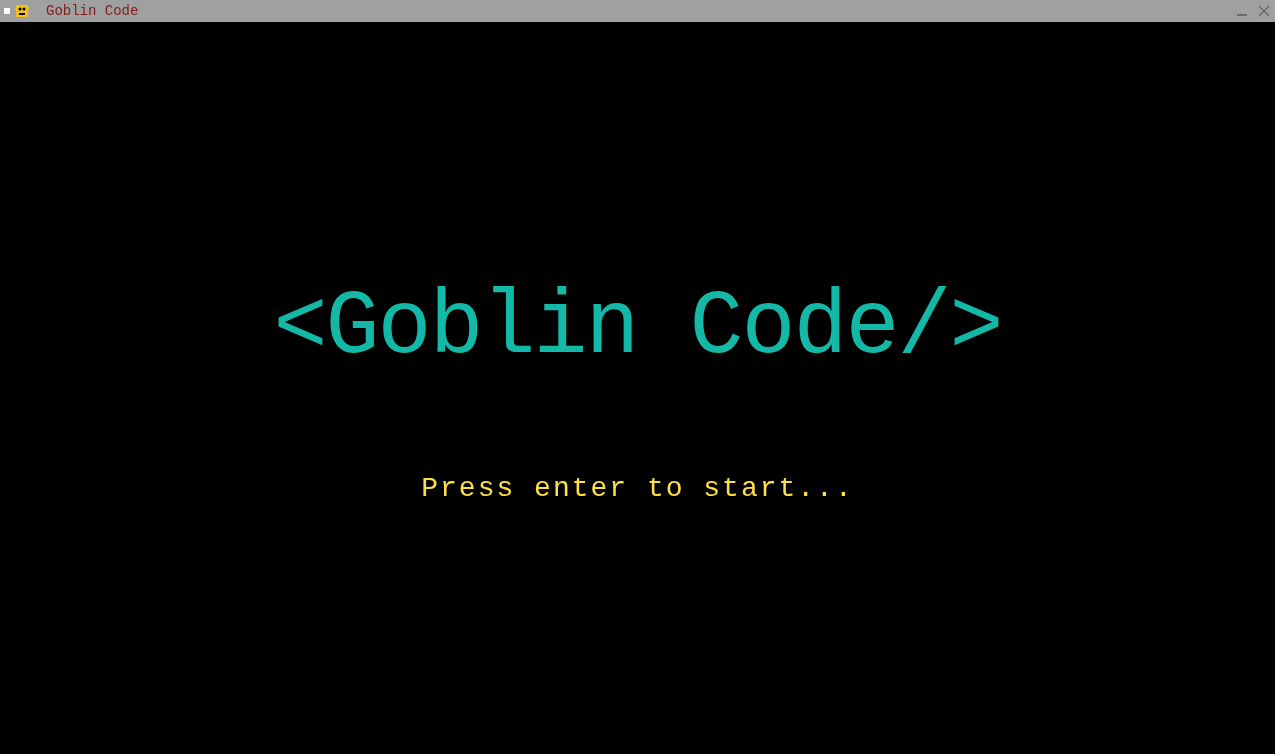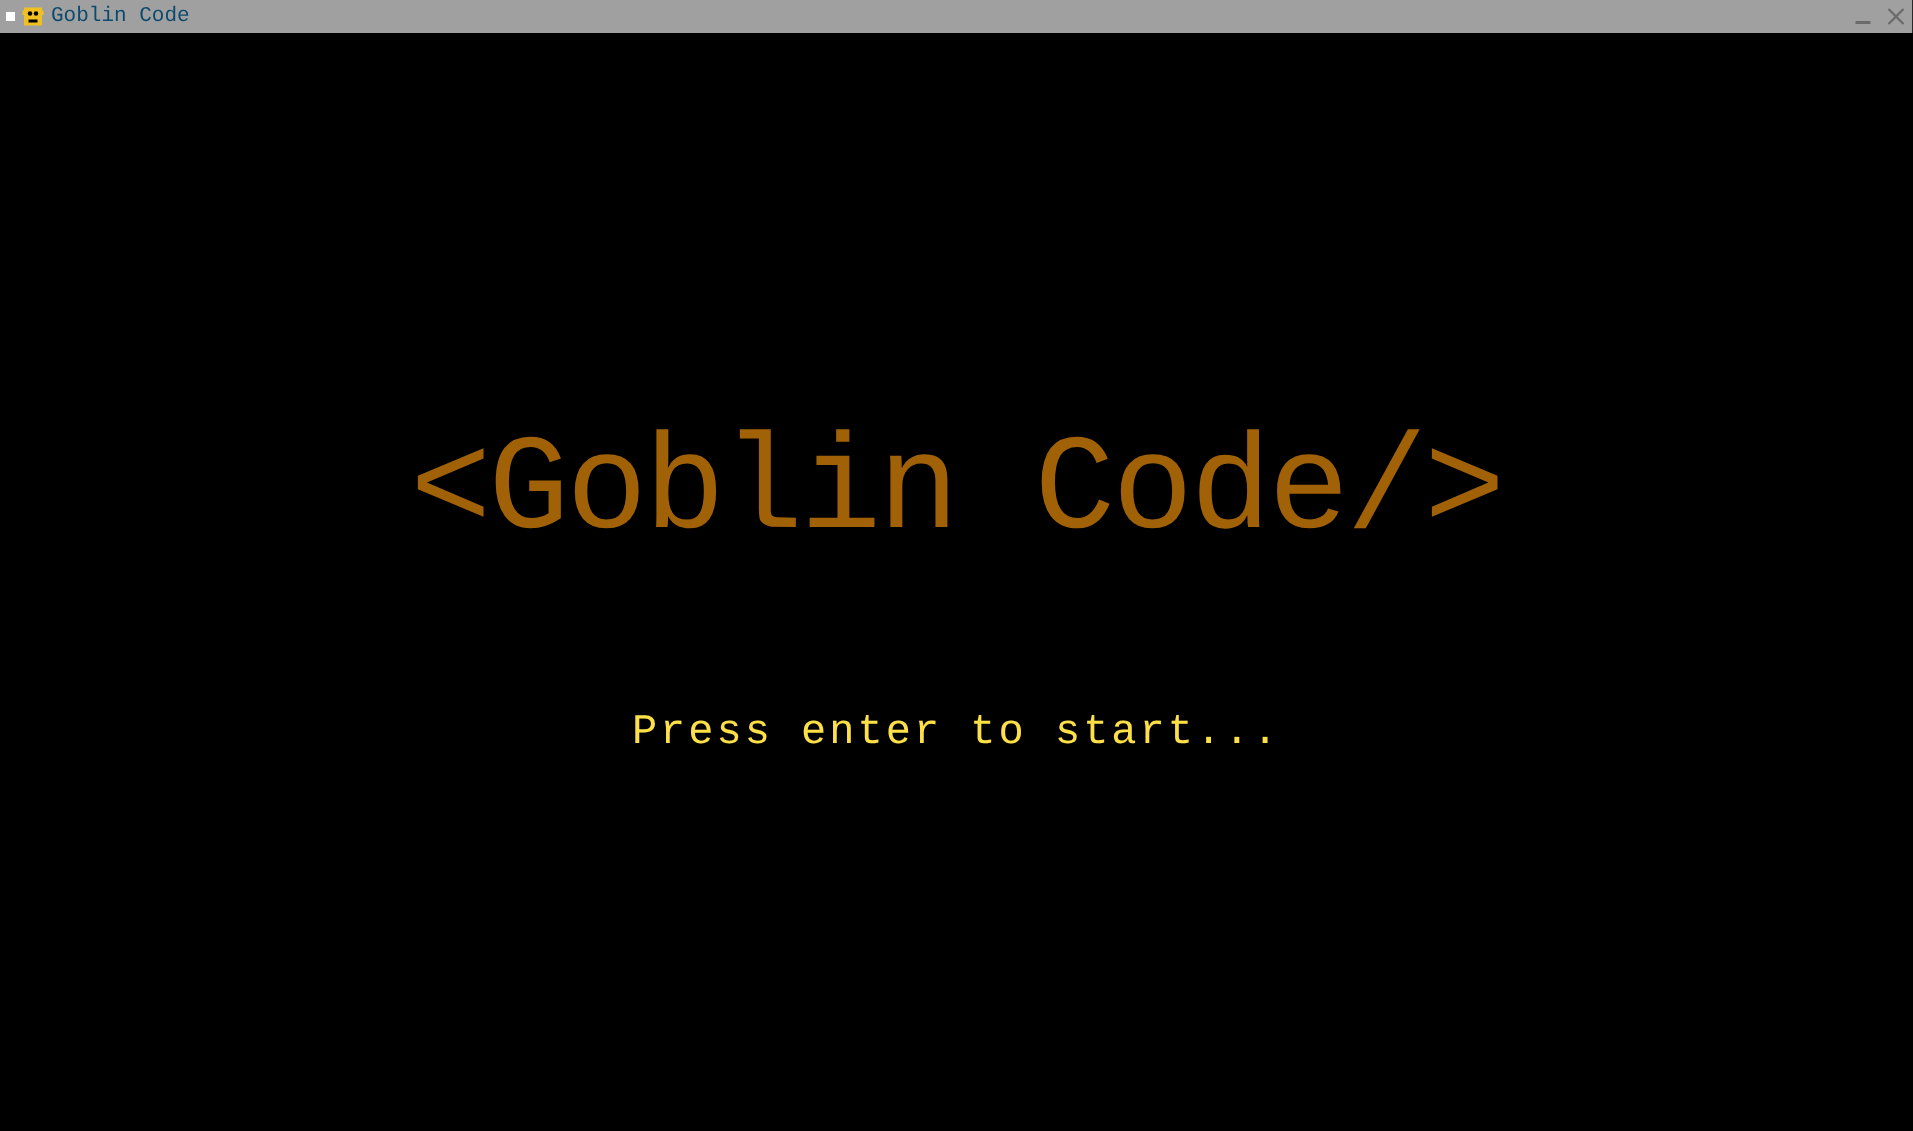--- a/index.html
+++ b/index.html
@@ -35,24 +35,24 @@
       display: inline-block;
     }
     .app-icon {
       width: 16px;
       height: 16px;
       display: inline-flex;
       align-items: center;
       justify-content: center;
     }
     .window-title {
-      color: #0c4a6e;
+      color: #7f1d1d;
       font-family: 'Consolas', 'Courier New', monospace;
       font-size: 14px;
-      margin-left: 0;
+      margin-left: 12px;
     }
     .titlebar-right {
       position: absolute;
       right: 4px;
       top: 0;
       height: 100%;
       display: flex;
       align-items: center;
       gap: 8px;
     }
@@ -83,21 +83,21 @@
       width: 100%;
       height: calc(100% - 22px);
       background: #000000;
       display: flex;
       flex-direction: column;
       align-items: center;
       justify-content: flex-start;
       padding-top: 255px;
     }
     .game-title {
-      color: #a16207;
+      color: #14b8a6;
       font-family: 'Consolas', 'Courier New', monospace;
       font-size: 90px;
       font-weight: 100;
       letter-spacing: -2px;
       text-align: center;
     }
     .prompt-text {
       color: #fde047;
       font-family: 'Consolas', 'Courier New', monospace;
       font-size: 28px;

